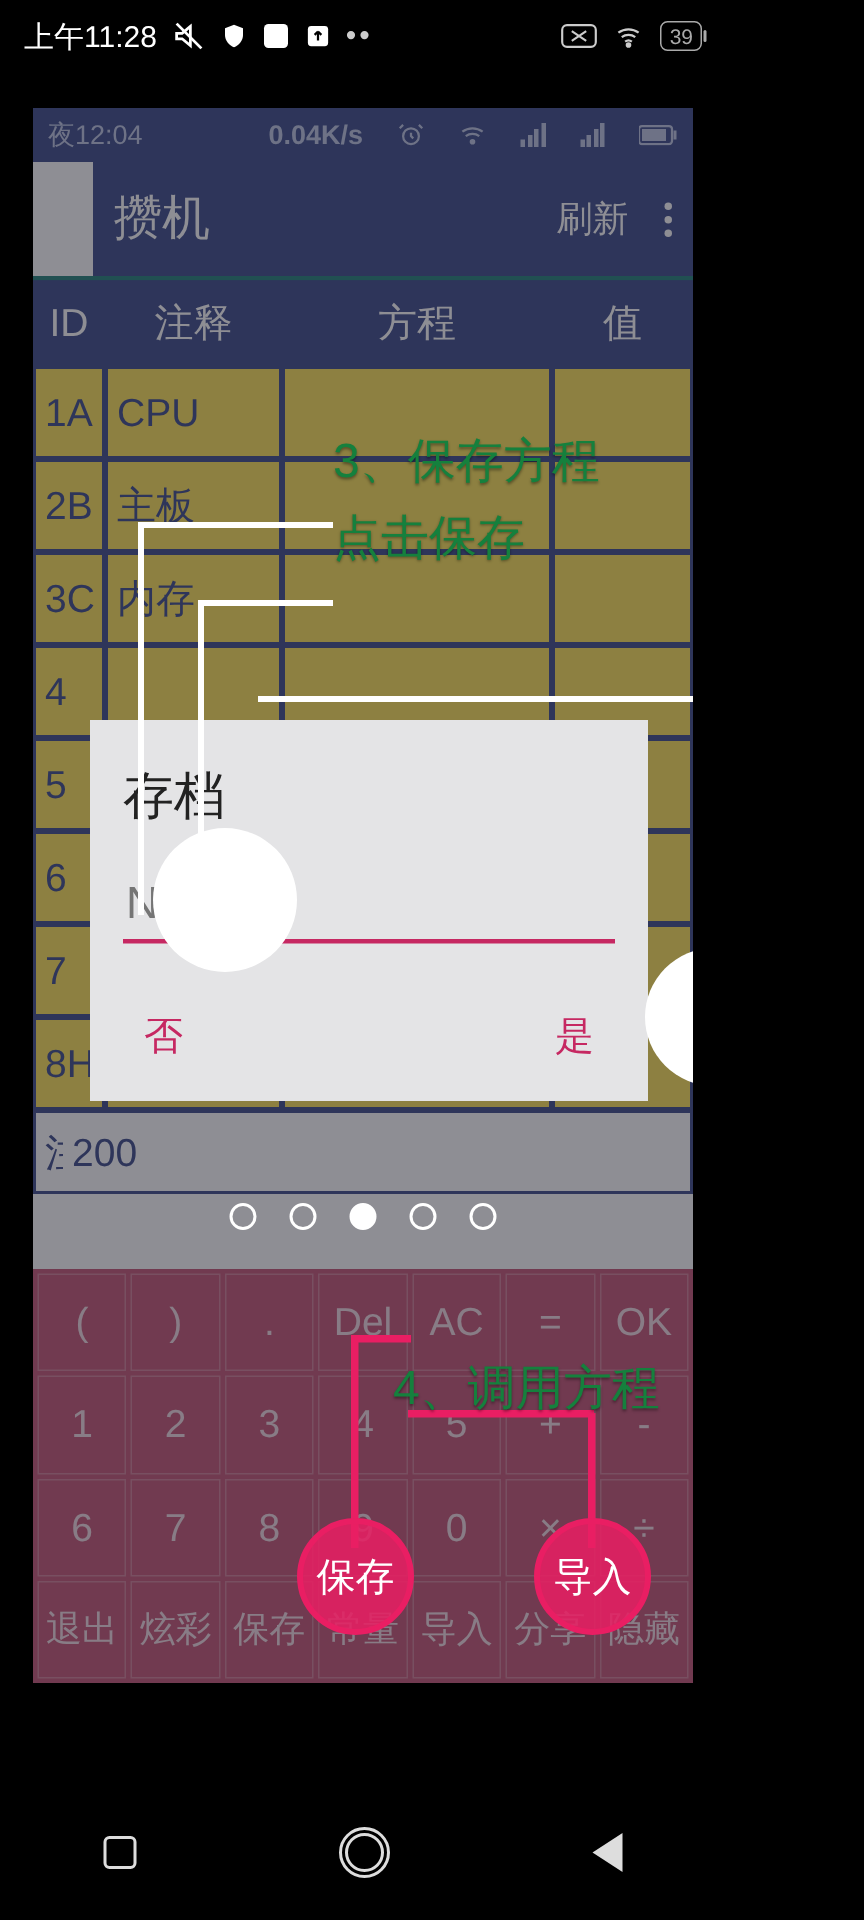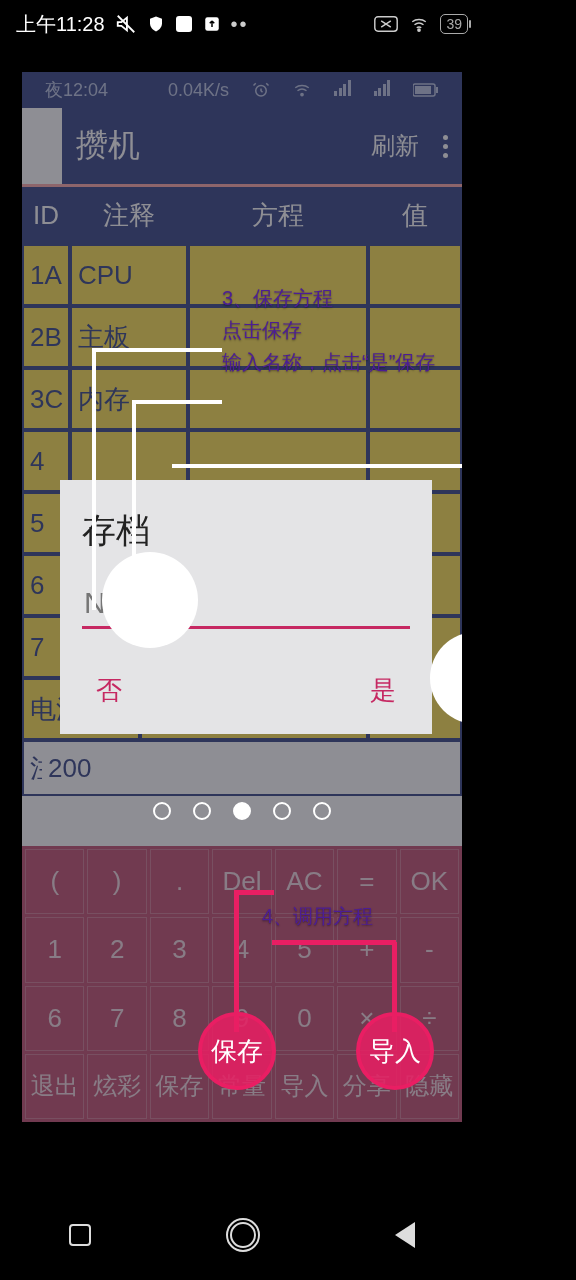--- a/index.html
+++ b/index.html
@@ -11,34 +11,34 @@
   .outer-status .left { display: flex; align-items: center; gap: 10px; }
   .outer-status .right { margin-left: auto; display: flex; align-items: center; gap: 10px; }
   .ico { display: inline-flex; align-items: center; justify-content: center; }
   .battery-box { border: 1.5px solid #aaa; border-radius: 5px; padding: 0 5px; font-size: 14px; color: #aaa; height: 20px; display:flex; align-items:center; position:relative;}
   .battery-box::after{content:""; position:absolute; right:-4px; top:5px; width:2px; height:8px; background:#aaa; border-radius:1px;}
 
   
   .app { position: absolute; left: 22px; right: 22px; top: 72px; bottom: 158px; background: #fff; overflow: hidden; }
 
   
-  .inner-status { height: 36px; background: #2b3b7e; color: #b8c2e0; display: flex; align-items: center; padding: 0 23px; font-size: 18px; }
-  .inner-status .right { margin-left: auto; display: flex; gap: 23px; }
+  .inner-status { height: 36px; background: #2b3b7e; color: #b8c2e0; display: flex; align-items: center; padding: 0 10px; font-size: 18px; }
+  .inner-status .right { margin-left: auto; display: flex; align-items: center; gap: 23px; font-weight: bold; }
 
   
   .app-header { height: 76px; background: #2b3b7e; color: #fff; display: flex; align-items: center; padding: 0 14px; margin-left: 40px; }
   .app-title { font-size: 32px; }
   .header-right { margin-left: auto; display: flex; align-items: center; gap: 24px; color: #fff; font-size: 24px; }
   .kebab { display: flex; flex-direction: column; gap: 4px; }
   .kebab span { width: 5px; height: 5px; background: #fff; border-radius: 50%; }
 
   
   .tbl { width: 100%; }
   .thead, .trow { display: flex; }
-  .thead { background: #2b3b7e; color: #fff; height: 60px; border-top: 3px solid #fca5a5; }
+  .thead { background: #2b3b7e; color: #fff; height: 60px; border-top: 3px solid #0f766e; }
   .trow { height: 62px; background: #fde047; color: #2b3b7e; }
   .cell { border: 2px solid #2b3b7e; display: flex; align-items: center; padding: 0 6px; font-size: 26px; overflow: hidden; }
   .thead .cell { justify-content: center; background:#2b3b7e; }
   .c-id { width: 48px; }
   .c-note { width: 118px; }
   .c-eq { flex: 1; }
   .c-val { width: 94px; }
   .total-row { display:flex; height: 56px; background:#fff; }
   .total-row .cell { color:#2b3b7e; }
 
@@ -68,21 +68,21 @@
   .hl-save { width: 78px; height:78px; left:176px; top: 940px; }
   .hl-import { width: 78px; height:78px; left:334px; top: 940px; }
 
   
   .pline { position:absolute; background:#e91e63; }
 
   
   .wline { position:absolute; background:#fff; }
 
   
-  .tut { position: absolute; color: #4c1d95; font-size: 20px; line-height: 1.6; text-shadow: 0 1px 2px rgba(0,0,0,0.4); }
+  .tut { position: absolute; color: #15803d; font-size: 32px; line-height: 1.6; text-shadow: 0 1px 2px rgba(0,0,0,0.4); }
 
   
   .dots { position:absolute; left:0; right:0; top: 730px; display:flex; justify-content:center; gap:22px; }
   .dot { width:18px; height:18px; border:2.5px solid #fff; border-radius:50%; }
   .dot.active { background:#fff; }
 
   
   .navbar { position:absolute; left:0; right:0; bottom:0; height: 90px; display:flex; align-items:center; justify-content:space-around; }
   .nav-btn { color:#ddd; }
   .nav-square { width:22px; height:22px; border:2.5px solid #ddd; border-radius:4px; }
@@ -241,20 +241,21 @@
           <div class="cell c-eq"></div>
           <div class="cell c-val"></div>
         </div>
       <div class="trow">
           <div class="cell c-id">7</div>
           <div class="cell c-note"></div>
           <div class="cell c-eq"></div>
           <div class="cell c-val"></div>
         </div>
       <div class="trow">
+          <div class="cell c-id">8H</div>
           <div class="cell c-note">电源</div>
           <div class="cell c-eq">200</div>
           <div class="cell c-val"></div>
         </div>
       <div class="total-row">
         <div class="cell" style="width:20px;border-right:none;">注</div>
         <div class="cell" style="flex:1;border-left:none;">200</div>
       </div>
     </div>
 
@@ -309,21 +310,20 @@
     <div class="wline" style="left:440px; top:598px; width:80px; height:4px;"></div>
 
     <div class="pline" style="left:212px; top:820px; width:5px; height:140px;"></div>
     <div class="pline" style="left:212px; top:818px; width:40px; height:5px;"></div>
     <div class="pline" style="left:370px; top:870px; width:5px; height:90px;"></div>
     <div class="pline" style="left:250px; top:868px; width:124px; height:5px;"></div>
 
     <div class="tut" style="left:200px; top:210px;">
       <div>3、保存方程</div>
       <div>点击保存</div>
-      <div>输入名称，点击“是”保存</div>
     </div>
     <div class="tut" style="left:240px; top:828px;">
       <div>4、调用方程</div>
     </div>
 
     <div class="spot spot1"></div>
     <div class="spot spot2"></div>
 
     <div class="hl-save">
         <span>保存</span>

